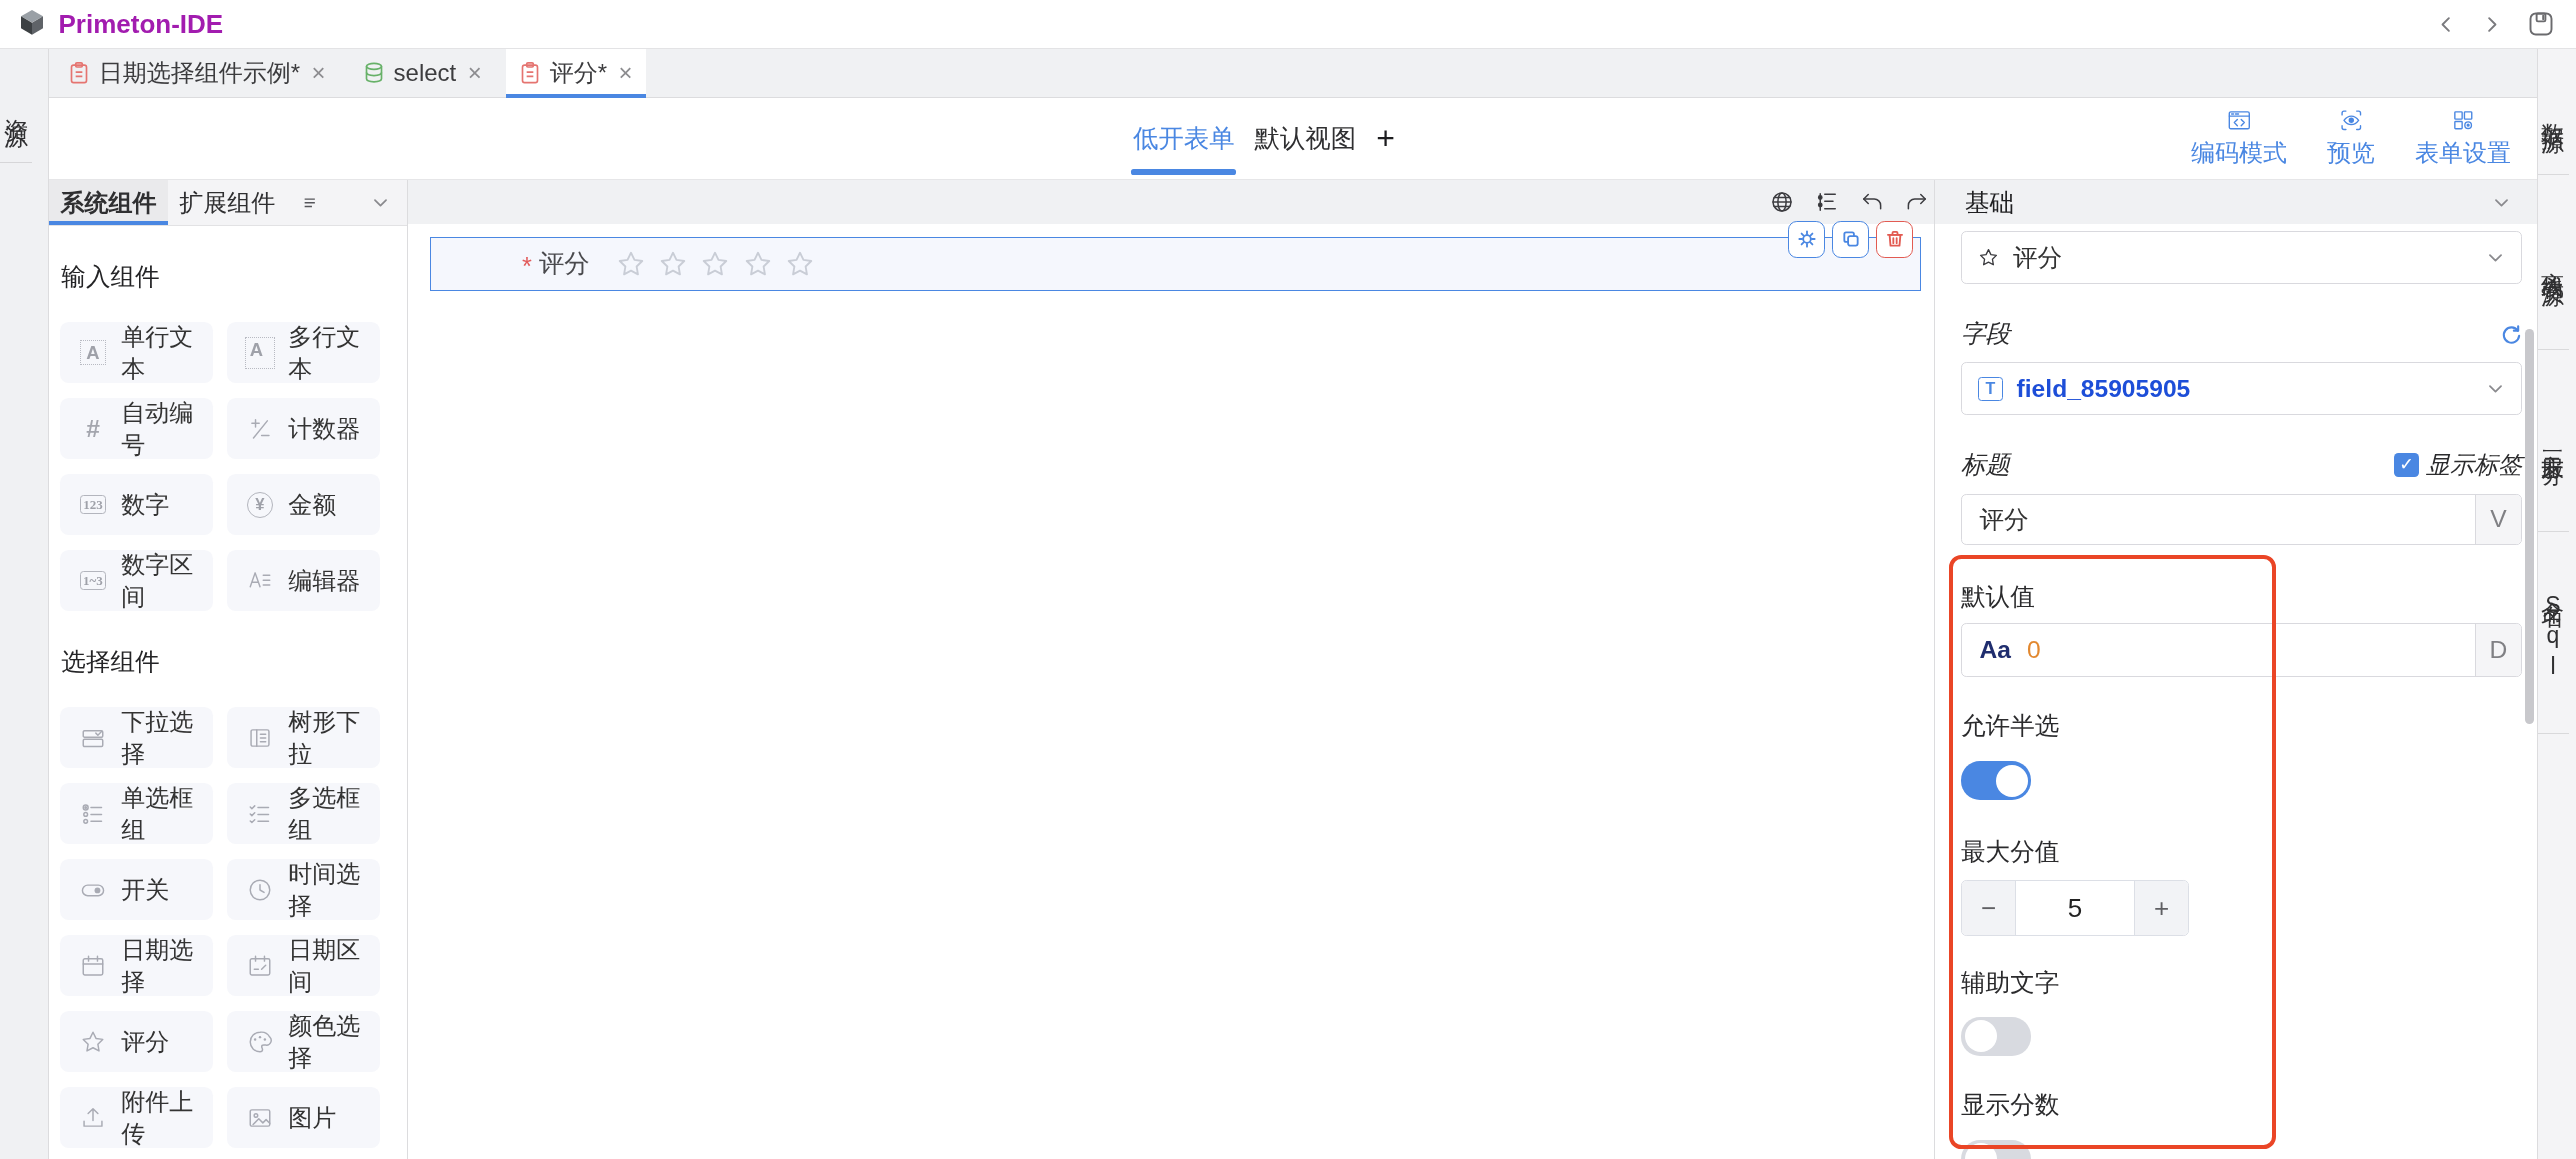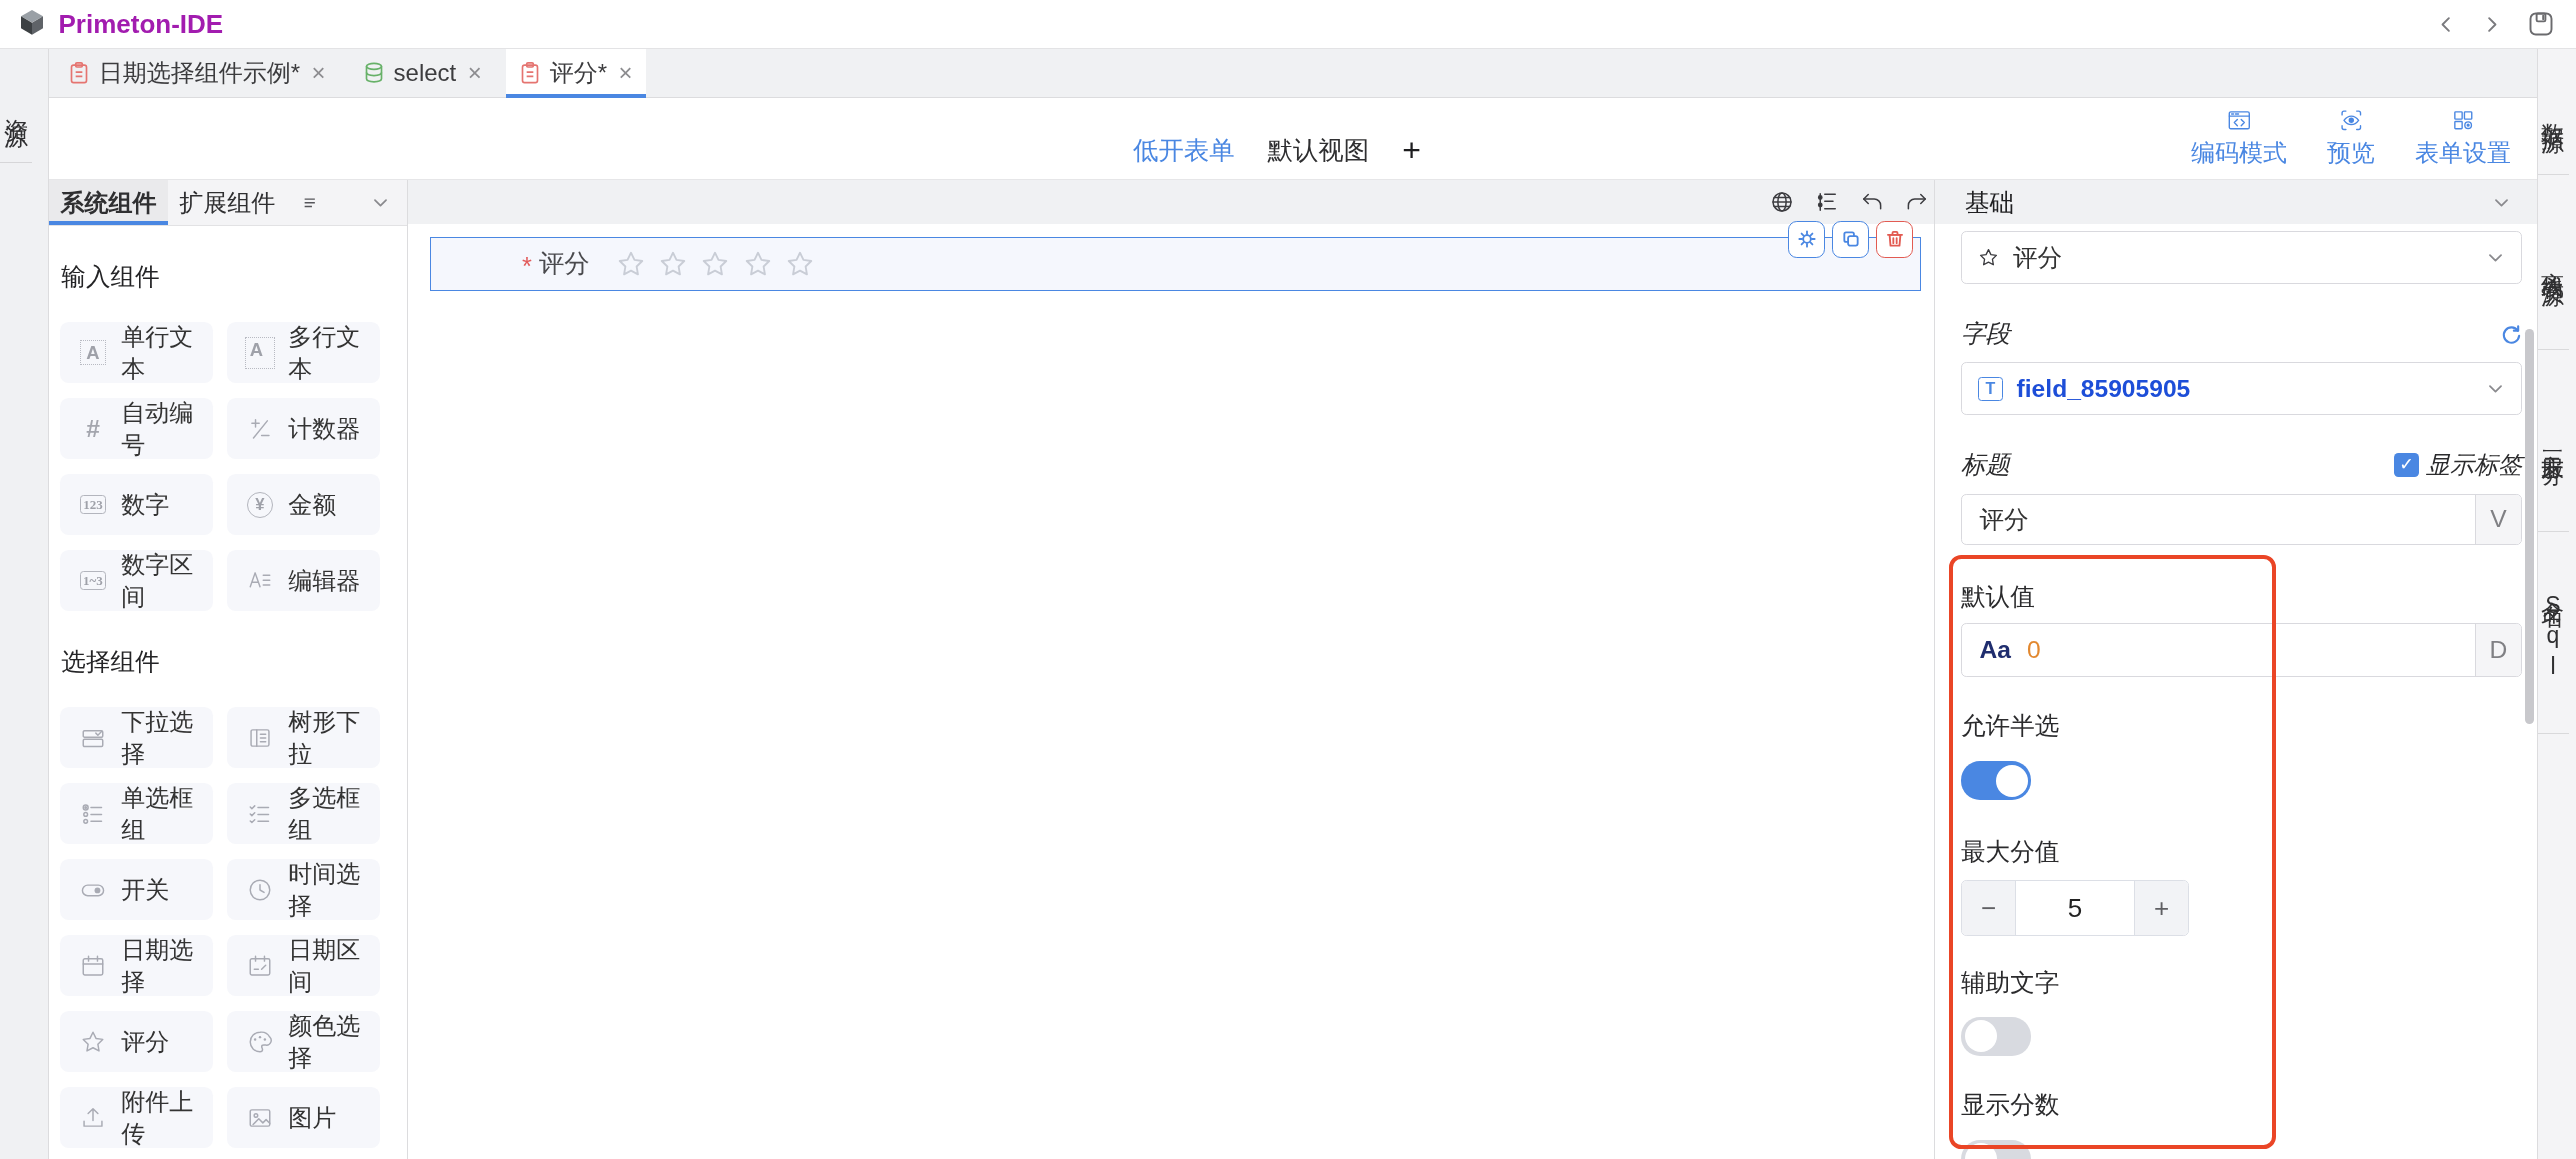--- a/index.html
+++ b/index.html
@@ -26,21 +26,21 @@
   .dtab{display:flex; align-items:center; gap:9.6px; padding:0 14px; margin-right:10.5px; font-size:24px; color:#3c3c3e; position:relative; cursor:pointer;}
   .dtab.active{background:#fff;}
   .dtab.active::after{content:""; position:absolute; left:0; right:0; bottom:-0.9px; height:4.4px; background:var(--accent);}
   .dtab .close{color:#8d8d90; font-size:24px; margin-left:1.8px; line-height:1;}
   .dtab-ic svg{width:20px; height:24px; fill:none; stroke:currentColor; stroke-width:2;}
   .dtab-ic.doc{color:#e57470;}
   .dtab-ic.db{color:#67b168;}
 
   
   .toolbar{position:absolute; top:98px; left:49px; right:39px; height:82px; background:#fff; border-bottom:0.9px solid #e6e6e8;}
-  .views{position:absolute; left:1084px; top:12px; height:100%; display:flex; align-items:center; gap:33px;}
+  .views{position:absolute; left:1084px; top:0; height:100%; display:flex; align-items:center; gap:20px;}
   .view{font-size:25.4px; color:#2f2f31; position:relative; height:100%; display:flex; align-items:center; cursor:pointer;}
   .view.active{color:var(--accent);}
   .view.active::after{content:""; position:absolute; bottom:4.4px; left:-1.8px; right:-1.8px; height:5.3px; border-radius:2.6px; background:var(--accent);}
   .add-view{font-size:32px; color:#1d1d1f; font-weight:400; cursor:pointer;}
   .toolbar-actions{position:absolute; right:26px; top:0; height:100%; display:flex; align-items:center; gap:40px;}
   .tb-action{display:flex; flex-direction:column; align-items:center; gap:4.4px; color:var(--accent); font-size:24px; cursor:pointer;justify-content:space-between;}
   .tb-action svg{width:24.6px; height:24.6px; stroke:var(--accent); fill:none; stroke-width:1.8; stroke-linecap:round; stroke-linejoin:round;}
 
   
   .main{position:absolute; top:180px; left:49px; right:39px; bottom:0; background:#f0f1f3;}

